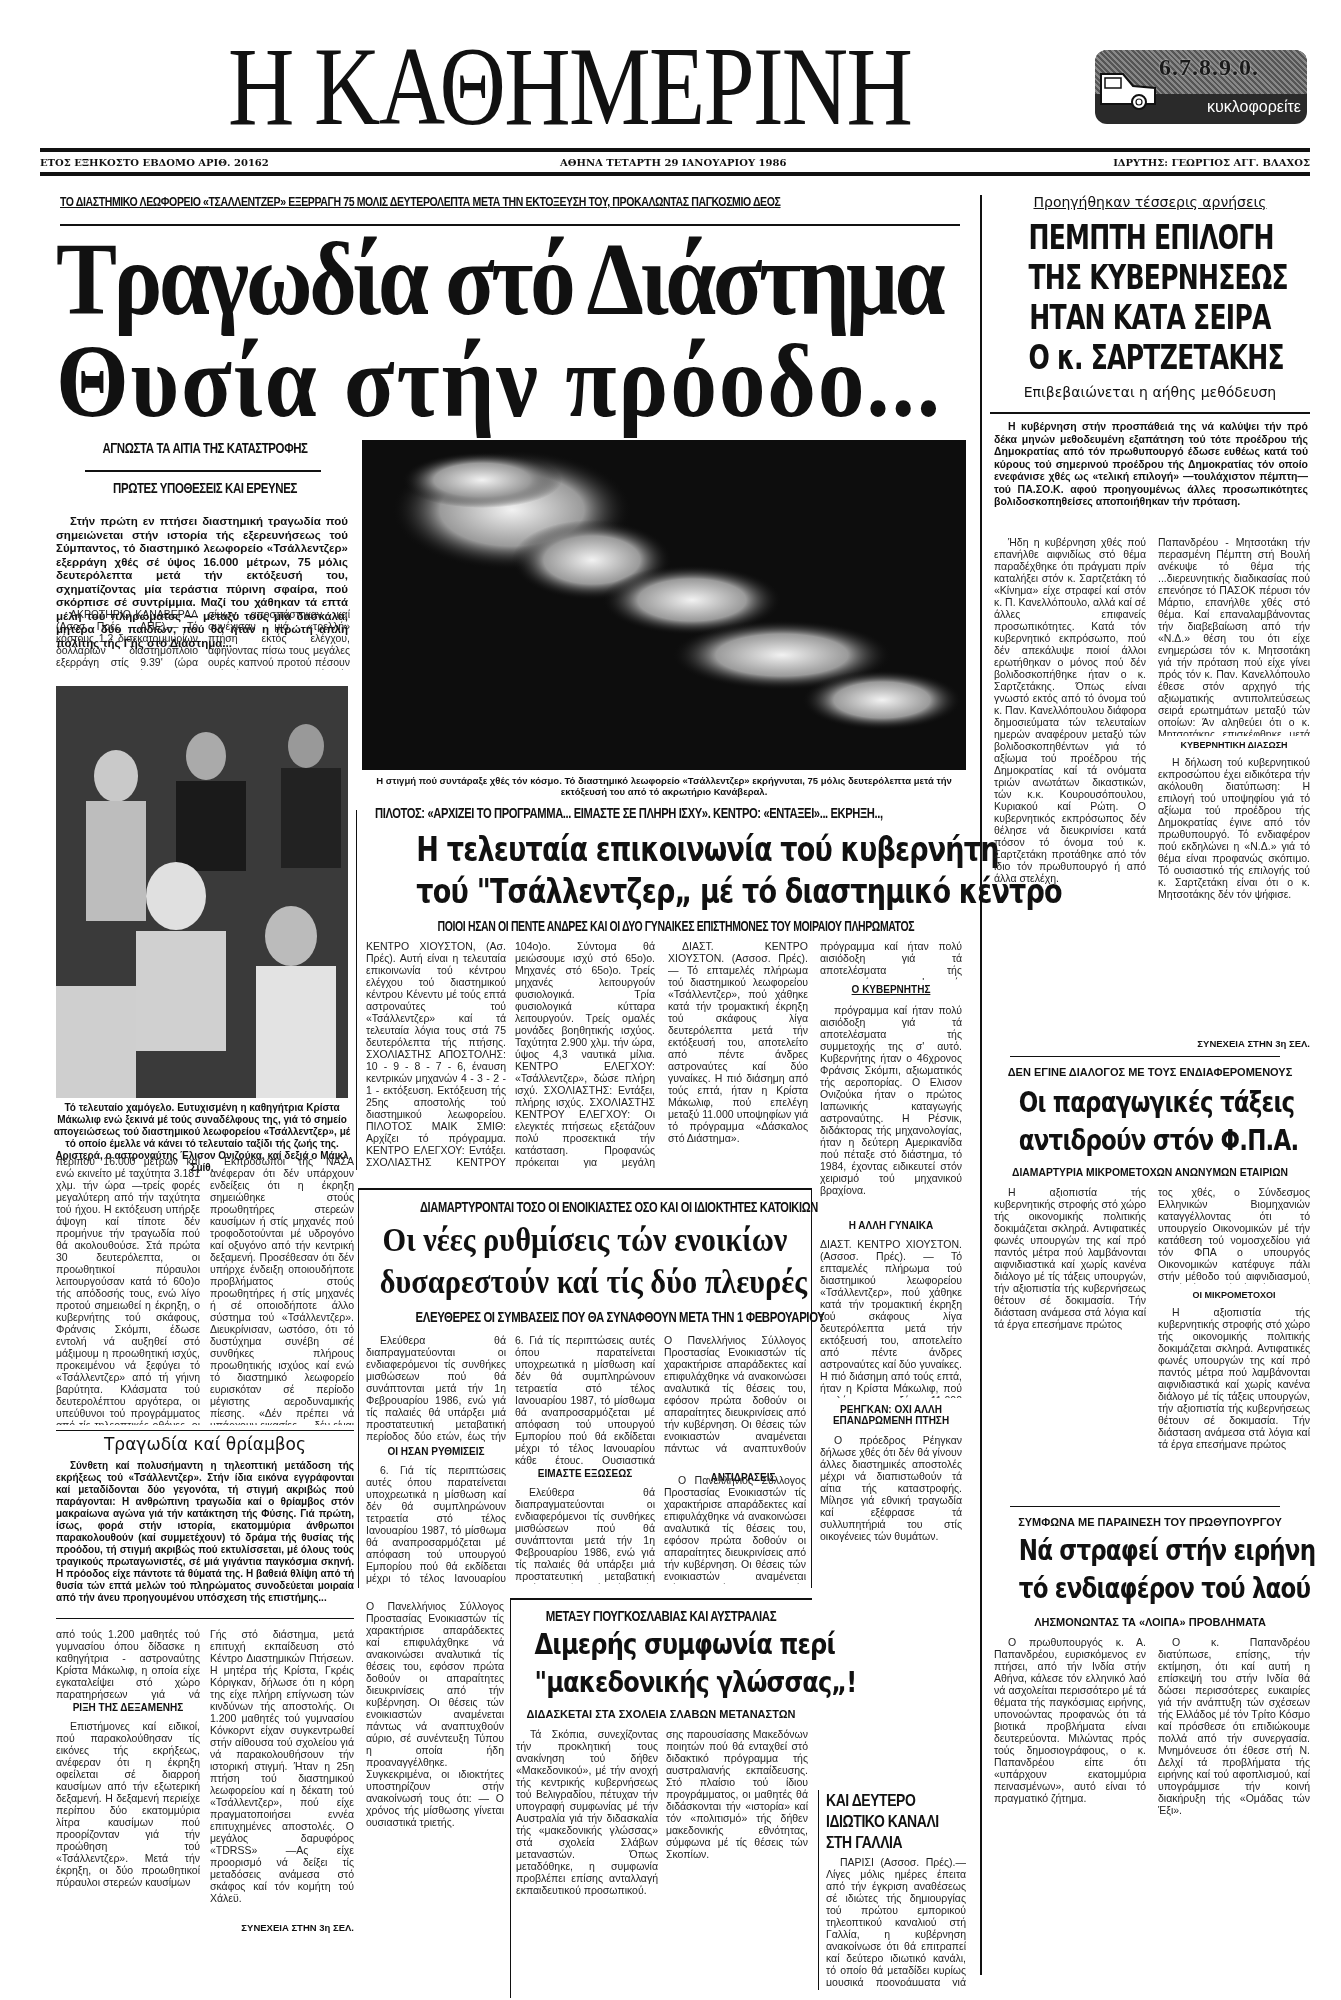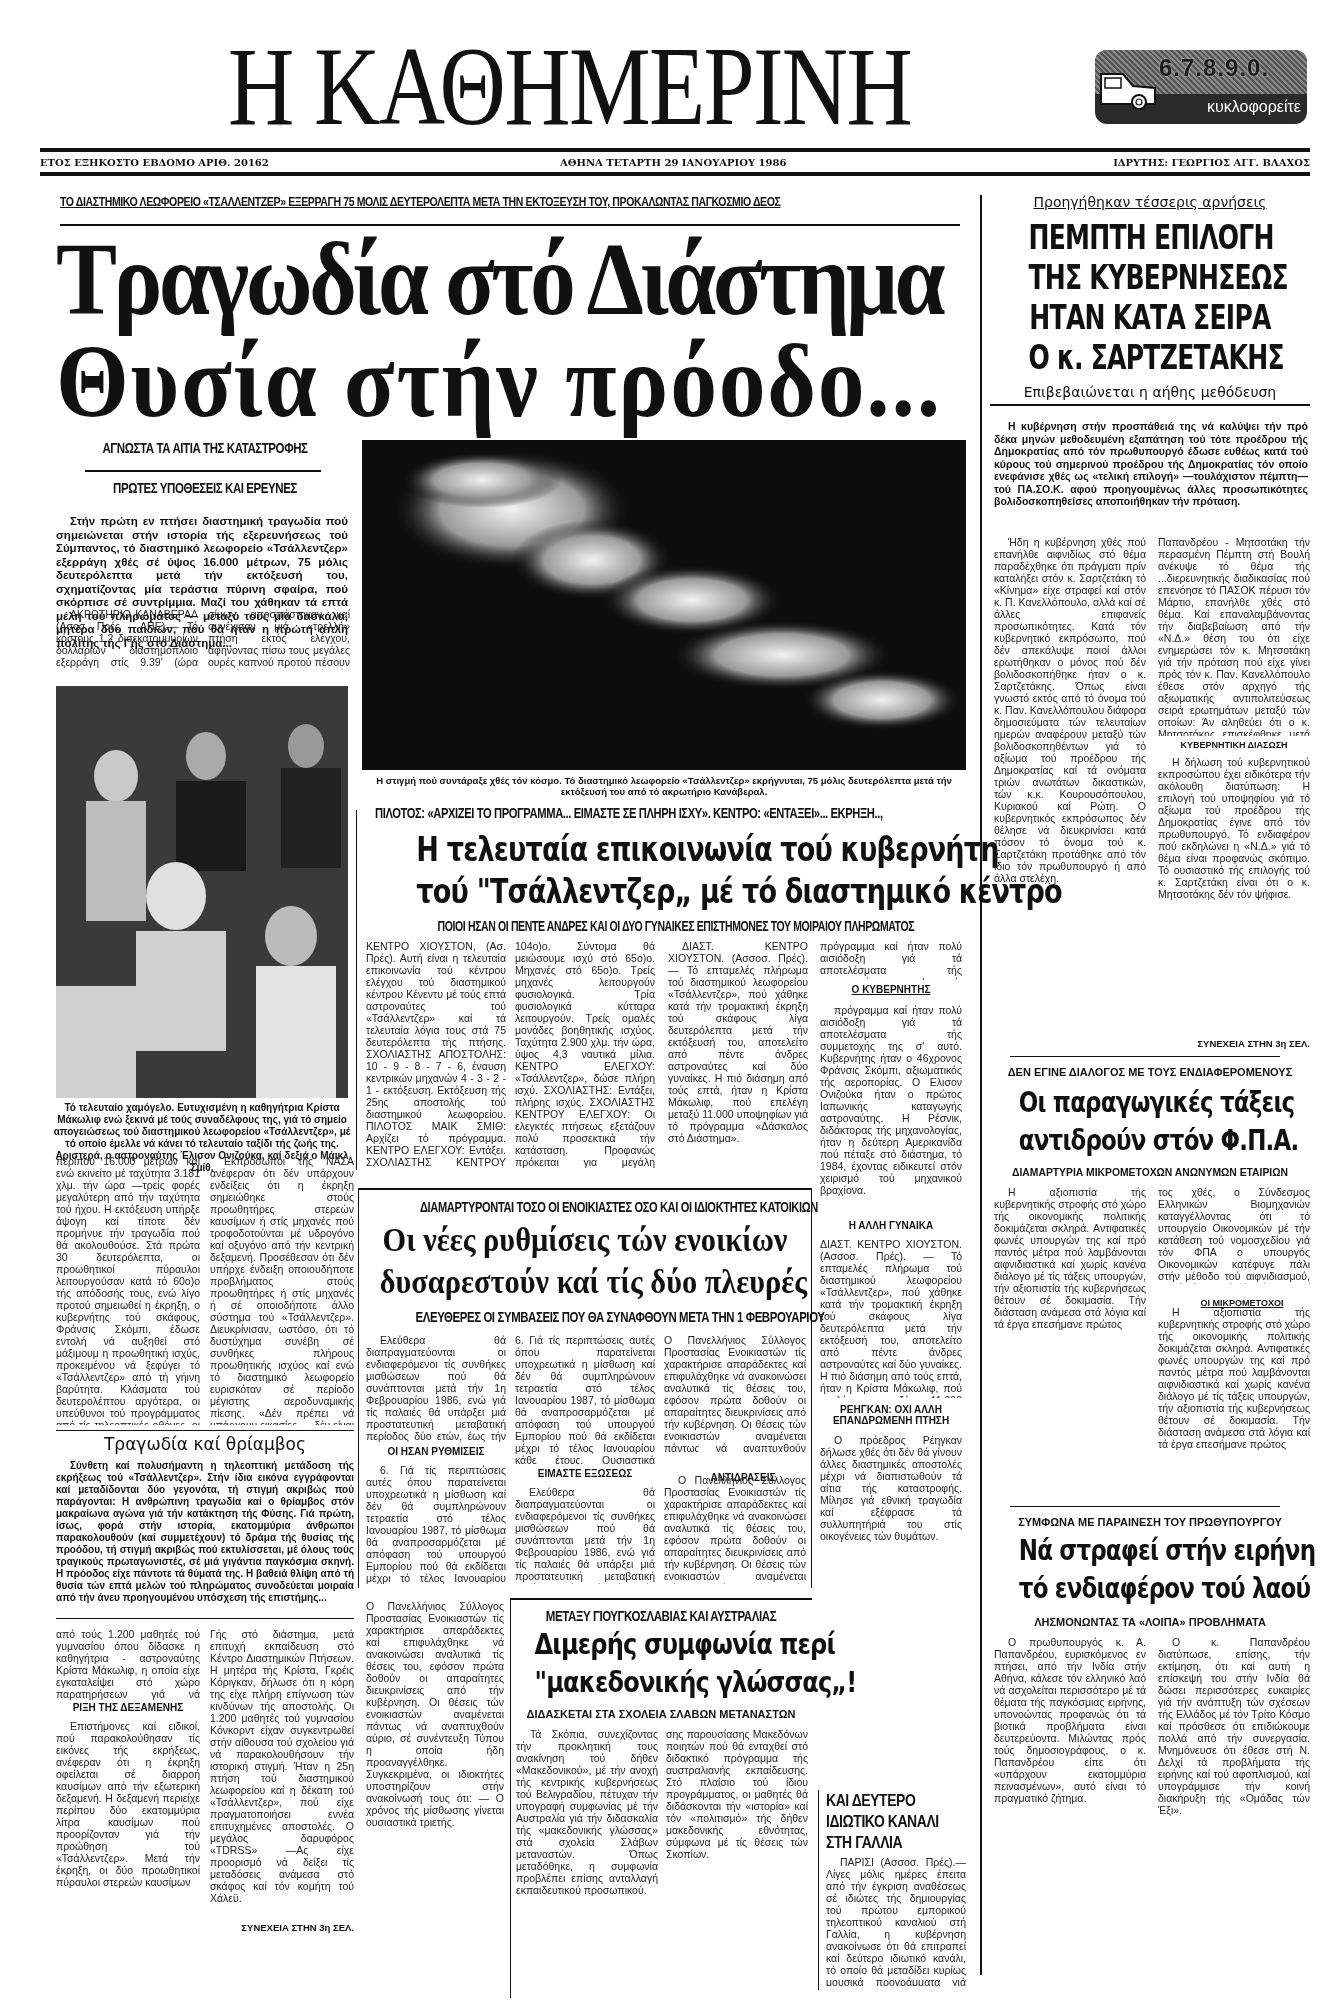--- a/index.html
+++ b/index.html
@@ -26,21 +26,21 @@
   <div class="abs" style="left:1095px;top:50px;width:212px;height:74px;border-radius:12px;background:#2a2a2a;overflow:hidden;">
     <div class="abs" style="left:0;top:0;width:212px;height:44px;background:repeating-linear-gradient(45deg,#555 0 2px,#888 2px 4px);"></div>
     <div class="abs" style="left:4px;top:14px;width:58px;height:46px;">
       <svg width="58" height="46" viewBox="0 0 58 46">
         <path d="M2 10 L24 10 L34 22 L56 24 L56 40 L2 40 Z" fill="#fff" stroke="#111" stroke-width="2"></path>
         <rect x="6" y="14" width="16" height="10" fill="#fff" stroke="#111" stroke-width="1.5"></rect>
         <circle cx="40" cy="38" r="7" fill="#fff" stroke="#111" stroke-width="2"></circle>
         <circle cx="40" cy="38" r="3" fill="none" stroke="#111" stroke-width="1.2"></circle>
       </svg>
     </div>
-    <div class="abs" style="left:64px;top:4px;width:140px;font-family:Liberation Sans, sans-serif;font-weight:bold;font-size:24px;color:#1a1a1a;text-shadow:0 0 2px #ddd;letter-spacing:1px;">6.7.8.9.0.</div>
+    <div class="abs" style="left:64px;top:4px;width:140px;font-family:Liberation Serif, serif;font-weight:bold;font-size:24px;color:#1a1a1a;text-shadow:0 0 2px #ddd;letter-spacing:1px;">6.7.8.9.0.</div>
     <div class="abs" style="left:66px;top:48px;width:140px;font-family:Liberation Sans, sans-serif;font-size:16px;color:#fff;text-align:right;">κυκλοφορείτε</div>
   </div>
   <div class="rule" style="left:40px;top:148px;width:1270px;height:4px;"></div>
 </div>
 
 <div class="abs" style="left:40px;top:155px;width:1270px;height:16px;font-family:'DejaVu Serif',serif;font-weight:bold;font-size:10px;">
   <span class="abs" style="left:0;top:2px;">ΕΤΟΣ ΕΞΗΚΟΣΤΟ ΕΒΔΟΜΟ ΑΡΙΘ. 20162</span>
   <span class="abs" style="left:520px;top:2px;">ΑΘΗΝΑ ΤΕΤΑΡΤΗ 29 ΙΑΝΟΥΑΡΙΟΥ 1986</span>
   <span class="abs" style="right:0;top:2px;">ΙΔΡΥΤΗΣ: ΓΕΩΡΓΙΟΣ ΑΓΓ. ΒΛΑΧΟΣ</span>
 </div>
@@ -162,36 +162,36 @@
 
 <div class="rule" style="left:980px;top:195px;width:2px;height:1780px;"></div>
 
 <div class="abs center" style="left:990px;top:194px;width:320px;font-family:'DejaVu Sans',sans-serif;font-size:14px;text-decoration:underline;">Προηγήθηκαν τέσσερις αρνήσεις</div>
 <div class="abs" style="left:990px;top:218px;width:320px;">
   <div class="headline-sans center" style="font-size:33px;line-height:40px;white-space:nowrap;transform:scaleX(0.76);">ΠΕΜΠΤΗ ΕΠΙΛΟΓΗ</div>
   <div class="headline-sans center" style="font-size:33px;line-height:40px;white-space:nowrap;transform:scaleX(0.76);">ΤΗΣ ΚΥΒΕΡΝΗΣΕΩΣ</div>
   <div class="headline-sans center" style="font-size:33px;line-height:40px;white-space:nowrap;transform:scaleX(0.76);">ΗΤΑΝ ΚΑΤΑ ΣΕΙΡΑ</div>
   <div class="headline-sans center" style="font-size:33px;line-height:40px;white-space:nowrap;transform:scaleX(0.76);">Ο κ. ΣΑΡΤΖΕΤΑΚΗΣ</div>
 </div>
-<div class="abs center" style="left:990px;top:384px;width:320px;font-family:'DejaVu Sans',sans-serif;font-size:14px;border-bottom:2px solid #111;padding-bottom:4px;">Επιβεβαιώνεται η αήθης μεθόδευση</div>
+<div class="abs center" style="left:990px;top:384px;width:320px;font-family:'DejaVu Sans',sans-serif;font-size:14px;border-bottom:2px solid #111;padding-bottom:12px;">Επιβεβαιώνεται η αήθης μεθόδευση</div>
 <div class="abs body-text bold" style="left:994px;top:420px;width:314px;text-indent:14px;font-size:10.5px;line-height:12.5px;">Η κυβέρνηση στήν προσπάθειά της νά καλύψει τήν πρό δέκα μηνών μεθοδευμένη εξαπάτηση τού τότε προέδρου τής Δημοκρατίας από τόν πρωθυπουργό έδωσε ευθέως κατά τού κύρους τού σημερινού προέδρου τής Δημοκρατίας τόν οποίο ενεφάνισε χθές ως «τελική επιλογή» —τουλάχιστον πέμπτη— τού ΠΑ.ΣΟ.Κ. αφού προηγουμένως άλλες προσωπικότητες βολιδοσκοπηθείσες αποποιήθηκαν τήν πρόταση.</div>
 <div class="abs body-text" style="left:994px;top:536px;width:152px;height:500px;overflow:hidden;text-indent:14px;">Ήδη η κυβέρνηση χθές πού επανήλθε αιφνιδίως στό θέμα παραδέχθηκε ότι πράγματι πρίν καταλήξει στόν κ. Σαρτζετάκη τό «Κίνημα» είχε στραφεί καί στόν κ. Π. Κανελλόπουλο, αλλά καί σέ άλλες επιφανείς προσωπικότητες. Κατά τόν κυβερνητικό εκπρόσωπο, πού δέν απεκάλυψε ποιοί άλλοι ερωτήθηκαν ο μόνος πού δέν βολιδοσκοπήθηκε ήταν ο κ. Σαρτζετάκης. Όπως είναι γνωστό εκτός από τό όνομα τού κ. Παν. Κανελλόπουλου διάφορα δημοσιεύματα τών τελευταίων ημερών αναφέρουν μεταξύ τών βολιδοσκοπηθέντων γιά τό αξίωμα τού προέδρου τής Δημοκρατίας καί τά ονόματα τριών ανωτάτων δικαστικών, τών κ.κ. Κουρουσόπουλου, Κυριακού καί Ρώτη. Ο κυβερνητικός εκπρόσωπος δέν θέλησε νά διευκρινίσει κατά πόσον τό όνομα τού κ. Σαρτζετάκη προτάθηκε από τόν ίδιο τόν πρωθυπουργό ή από άλλα στελέχη.</div>
 <div class="abs body-text" style="left:1158px;top:536px;width:152px;height:200px;overflow:hidden;">Παπανδρέου - Μητσοτάκη τήν περασμένη Πέμπτη στή Βουλή ανέκυψε τό θέμα τής ...διερευνητικής διαδικασίας πού επενόησε τό ΠΑΣΟΚ πέρυσι τόν Μάρτιο, επανήλθε χθές στό θέμα. Καί επαναλαμβάνοντας τήν διαβεβαίωση από τήν «Ν.Δ.» θέση του ότι είχε ενημερώσει τόν κ. Μητσοτάκη γιά τήν πρόταση πού είχε γίνει πρός τόν κ. Παν. Κανελλόπουλο έθεσε στόν αρχηγό τής αξιωματικής αντιπολιτεύσεως σειρά ερωτημάτων μεταξύ τών οποίων: Άν αληθεύει ότι ο κ. Μητσοτάκης επισκέφθηκε μετά τήν προεδρική εκλογή τόν κ. Κανελλόπουλο γιά νά τόν διαβεβαιώσει ότι η «Ν.Δ.» κερδίζοντας τίς εκλογές θά καθαιρούσε τόν κ. Σαρτζετάκη γιά νά προωθήσει τόν κ. Κανελλόπουλο στήν προεδρία τής Δημοκρατίας.</div>
 <div class="abs section-label" style="left:1158px;top:740px;width:152px;margin:0;font-size:9px;">ΚΥΒΕΡΝΗΤΙΚΗ ΔΙΑΣΩΣΗ</div>
 <div class="abs body-text" style="left:1158px;top:756px;width:152px;height:274px;overflow:hidden;text-indent:14px;">Η δήλωση τού κυβερνητικού εκπροσώπου έχει ειδικότερα τήν ακόλουθη διατύπωση: Η επιλογή τού υποψηφίου γιά τό αξίωμα τού προέδρου τής Δημοκρατίας έγινε από τόν πρωθυπουργό. Τό ενδιαφέρον πού εκδηλώνει η «Ν.Δ.» γιά τό θέμα είναι προφανώς σκόπιμο. Τό ουσιαστικό τής επιλογής τού κ. Σαρτζετάκη είναι ότι ο κ. Μητσοτάκης δέν τόν ψήφισε.</div>
 <div class="abs cont" style="left:1158px;top:1038px;width:152px;">ΣΥΝΕΧΕΙΑ ΣΤΗΝ 3η ΣΕΛ.</div>
 
 <div class="rule" style="left:1010px;top:1056px;width:270px;height:1px;"></div>
 <div class="abs sub-caps center" style="left:990px;top:1066px;width:320px;font-size:11px;">ΔΕΝ ΕΓΙΝΕ ΔΙΑΛΟΓΟΣ ΜΕ ΤΟΥΣ ΕΝΔΙΑΦΕΡΟΜΕΝΟΥΣ</div>
 <div class="abs headline-sans center" style="left:990px;top:1086px;width:320px;font-size:28px;white-space:nowrap;transform:scaleX(0.82);">Οι παραγωγικές τάξεις</div>
 <div class="abs headline-sans center" style="left:990px;top:1124px;width:320px;font-size:28px;white-space:nowrap;transform:scaleX(0.82);">αντιδρούν στόν Φ.Π.Α.</div>
 <div class="abs sub-caps center" style="left:990px;top:1166px;width:320px;font-size:11px;white-space:nowrap;transform:scaleX(0.94);">ΔΙΑΜΑΡΤΥΡΙΑ ΜΙΚΡΟΜΕΤΟΧΩΝ ΑΝΩΝΥΜΩΝ ΕΤΑΙΡΙΩΝ</div>
 <div class="abs body-text" style="left:994px;top:1186px;width:152px;height:290px;overflow:hidden;text-indent:14px;">Η αξιοπιστία τής κυβερνητικής στροφής στό χώρο τής οικονομικής πολιτικής δοκιμάζεται σκληρά. Αντιφατικές φωνές υπουργών της καί πρό παντός μέτρα πού λαμβάνονται αιφνιδιαστικά καί χωρίς κανένα διάλογο μέ τίς τάξεις υπουργών, τήν αξιοπιστία τής κυβερνήσεως θέτουν σέ δοκιμασία. Τήν διάσταση ανάμεσα στά λόγια καί τά έργα επεσήμανε πρώτος</div>
 <div class="abs body-text" style="left:1158px;top:1186px;width:152px;height:98px;overflow:hidden;">τος χθές, ο Σύνδεσμος Ελληνικών Βιομηχανιών καταγγέλλοντας ότι τό υπουργείο Οικονομικών μέ τήν κατάθεση τού νομοσχεδίου γιά τόν ΦΠΑ ο υπουργός Οικονομικών κατέφυγε πάλι στήν μέθοδο τού αιφνιδιασμού, παρά τό γεγονός ότι είχαν δοθεί πολιτότερα επίσης υποσχέσεις γιά διάλογο, πού θά μπορούσε νά είναι εξαιρετικά σημαντική.</div>
-<div class="abs section-label" style="left:1158px;top:1290px;width:152px;margin:8px;font-size:9px;text-decoration:underline;">ΟΙ ΜΙΚΡΟΜΕΤΟΧΟΙ</div>
+<div class="abs section-label" style="left:1158px;top:1290px;width:152px;margin:0;font-size:9px;">ΟΙ ΜΙΚΡΟΜΕΤΟΧΟΙ</div>
 <div class="abs body-text" style="left:1158px;top:1306px;width:152px;height:172px;overflow:hidden;text-indent:14px;">Η αξιοπιστία τής κυβερνητικής στροφής στό χώρο τής οικονομικής πολιτικής δοκιμάζεται σκληρά. Αντιφατικές φωνές υπουργών της καί πρό παντός μέτρα πού λαμβάνονται αιφνιδιαστικά καί χωρίς κανένα διάλογο μέ τίς τάξεις υπουργών, τήν αξιοπιστία τής κυβερνήσεως θέτουν σέ δοκιμασία. Τήν διάσταση ανάμεσα στά λόγια καί τά έργα επεσήμανε πρώτος</div>
 
 <div class="rule" style="left:1010px;top:1506px;width:270px;height:1px;"></div>
 <div class="abs sub-caps center" style="left:990px;top:1516px;width:320px;font-size:11px;">ΣΥΜΦΩΝΑ ΜΕ ΠΑΡΑΙΝΕΣΗ ΤΟΥ ΠΡΩΘΥΠΟΥΡΓΟΥ</div>
 <div class="abs headline-sans center" style="left:990px;top:1534px;width:320px;font-size:28px;white-space:nowrap;transform:scaleX(0.82);">Νά στραφεί στήν ειρήνη</div>
 <div class="abs headline-sans center" style="left:990px;top:1572px;width:320px;font-size:28px;white-space:nowrap;transform:scaleX(0.82);">τό ενδιαφέρον τού λαού</div>
 <div class="abs sub-caps center" style="left:990px;top:1616px;width:320px;font-size:11px;">ΛΗΣΜΟΝΩΝΤΑΣ ΤΑ «ΛΟΙΠΑ» ΠΡΟΒΛΗΜΑΤΑ</div>
 <div class="abs body-text" style="left:994px;top:1636px;width:152px;height:340px;overflow:hidden;text-indent:14px;">Ο πρωθυπουργός κ. Α. Παπανδρέου, ευρισκόμενος εν πτήσει, από τήν Ινδία στήν Αθήνα, κάλεσε τόν ελληνικό λαό νά ασχολείται περισσότερο μέ τά θέματα τής παγκόσμιας ειρήνης, υπονοώντας προφανώς ότι τά βιοτικά προβλήματα είναι δευτερεύοντα. Μιλώντας πρός τούς δημοσιογράφους, ο κ. Παπανδρέου είπε ότι «υπάρχουν εκατομμύρια πεινασμένων», αυτό είναι τό πραγματικό ζήτημα.</div>
 <div class="abs body-text" style="left:1158px;top:1636px;width:152px;height:340px;overflow:hidden;text-indent:14px;">Ο κ. Παπανδρέου διατύπωσε, επίσης, τήν εκτίμηση, ότι καί αυτή η επίσκεψή του στήν Ινδία θά δώσει περισσότερες ευκαιρίες γιά τήν ανάπτυξη τών σχέσεων τής Ελλάδος μέ τόν Τρίτο Κόσμο καί πρόσθεσε ότι επιδιώκουμε πολλά από τήν συνεργασία. Μνημόνευσε ότι έθεσε στή Ν. Δελχί τά προβλήματα τής ειρήνης καί τού αφοπλισμού, καί υπογράμμισε τήν κοινή διακήρυξη τής «Ομάδας τών Έξι».</div>
 

